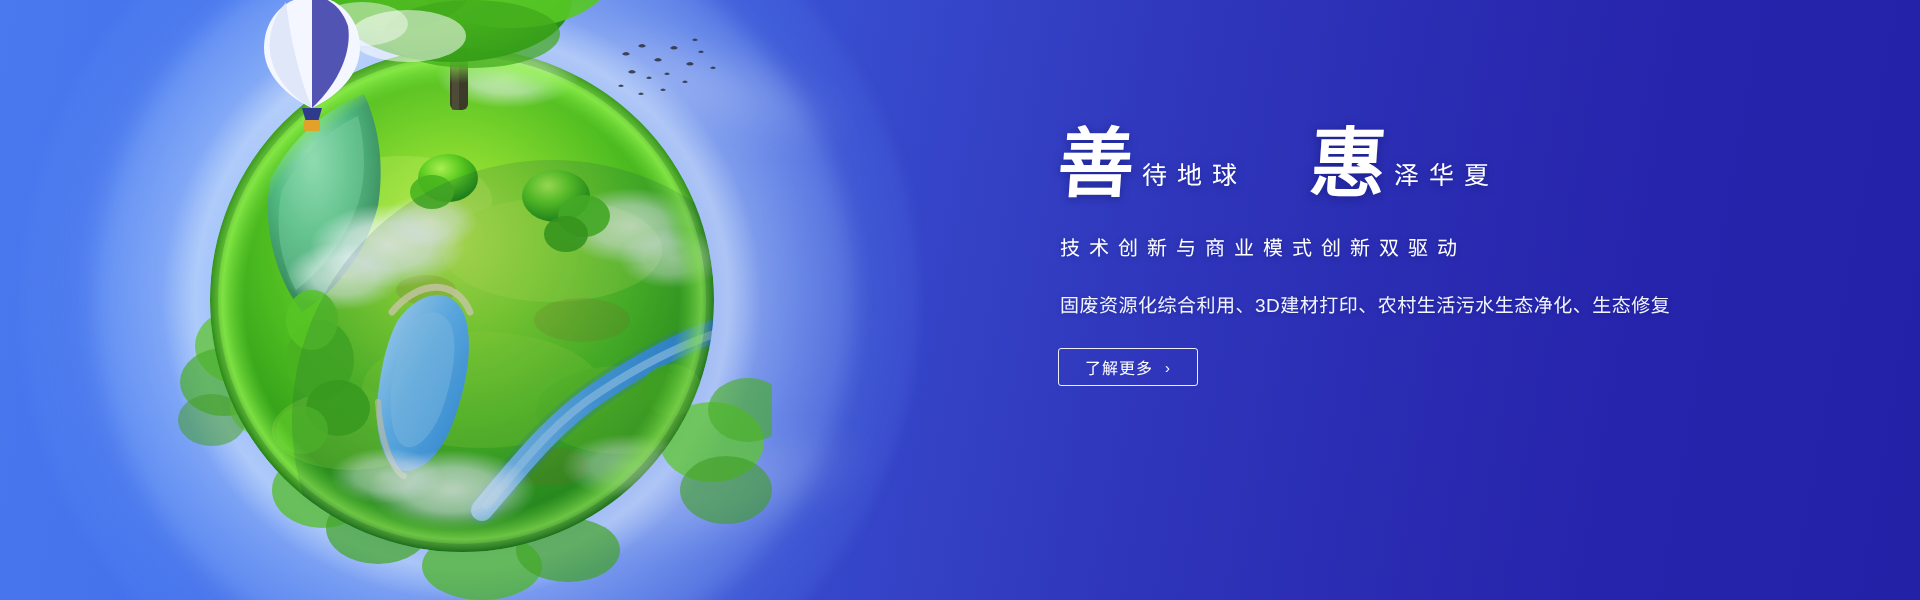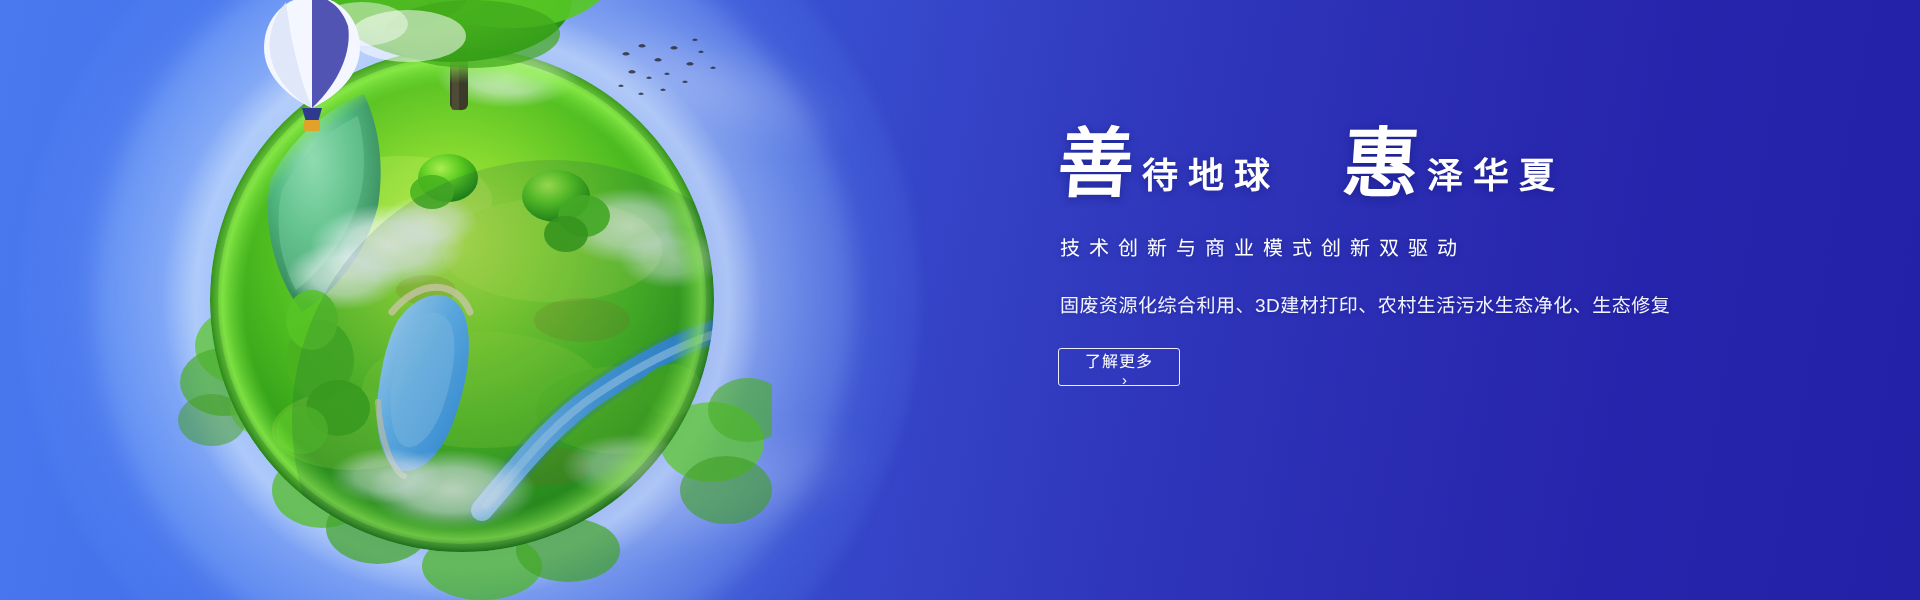--- a/index.html
+++ b/index.html
@@ -72,21 +72,21 @@
   .hl-big{
     font-family:"Liberation Serif","DejaVu Serif",serif;
     font-size:76px;line-height:84px;font-weight:700;
     letter-spacing:0;
     display:inline-block;vertical-align:bottom;
     text-shadow:0 2px 10px rgba(10,16,90,.45);
     transform:skewX(-4deg);
   }
   .hl-small{
     font-family:"Liberation Serif","DejaVu Serif",serif;
-    font-size:36px;line-height:40px;font-weight:700;
+    font-size:25px;line-height:40px;font-weight:400;
     letter-spacing:10px;
     display:inline-block;vertical-align:bottom;
     padding:0 0 10px 8px;
     text-shadow:0 2px 8px rgba(10,16,90,.40);
   }
   .hl-gap{display:inline-block;width:54px;}
 
   .tagline{
     font-size:20px;line-height:36px;font-weight:400;
     letter-spacing:9px;margin:10px 0 0 2px;
@@ -102,21 +102,21 @@
   }
   .cta{
     display:inline-flex;align-items:center;justify-content:center;
     margin-top:28px;
     min-width:116px;height:38px;padding:0 26px;
     border:1px solid rgba(255,255,255,.92);
     border-radius:3px;
     background:transparent;
     color:#fff;font-size:16px;letter-spacing:1px;
     font-family:"Liberation Sans","DejaVu Sans",sans-serif;
-    cursor:pointer;white-space:nowrap;flex-direction:column;
+    cursor:pointer;white-space:nowrap;
   }
   .cta .chev{margin-left:12px;font-size:15px;line-height:1;}
 </style>
 </head>
 <body>
 
 <div class="banner">
 
   <div class="halo"></div>
   <div class="halo2"></div>

